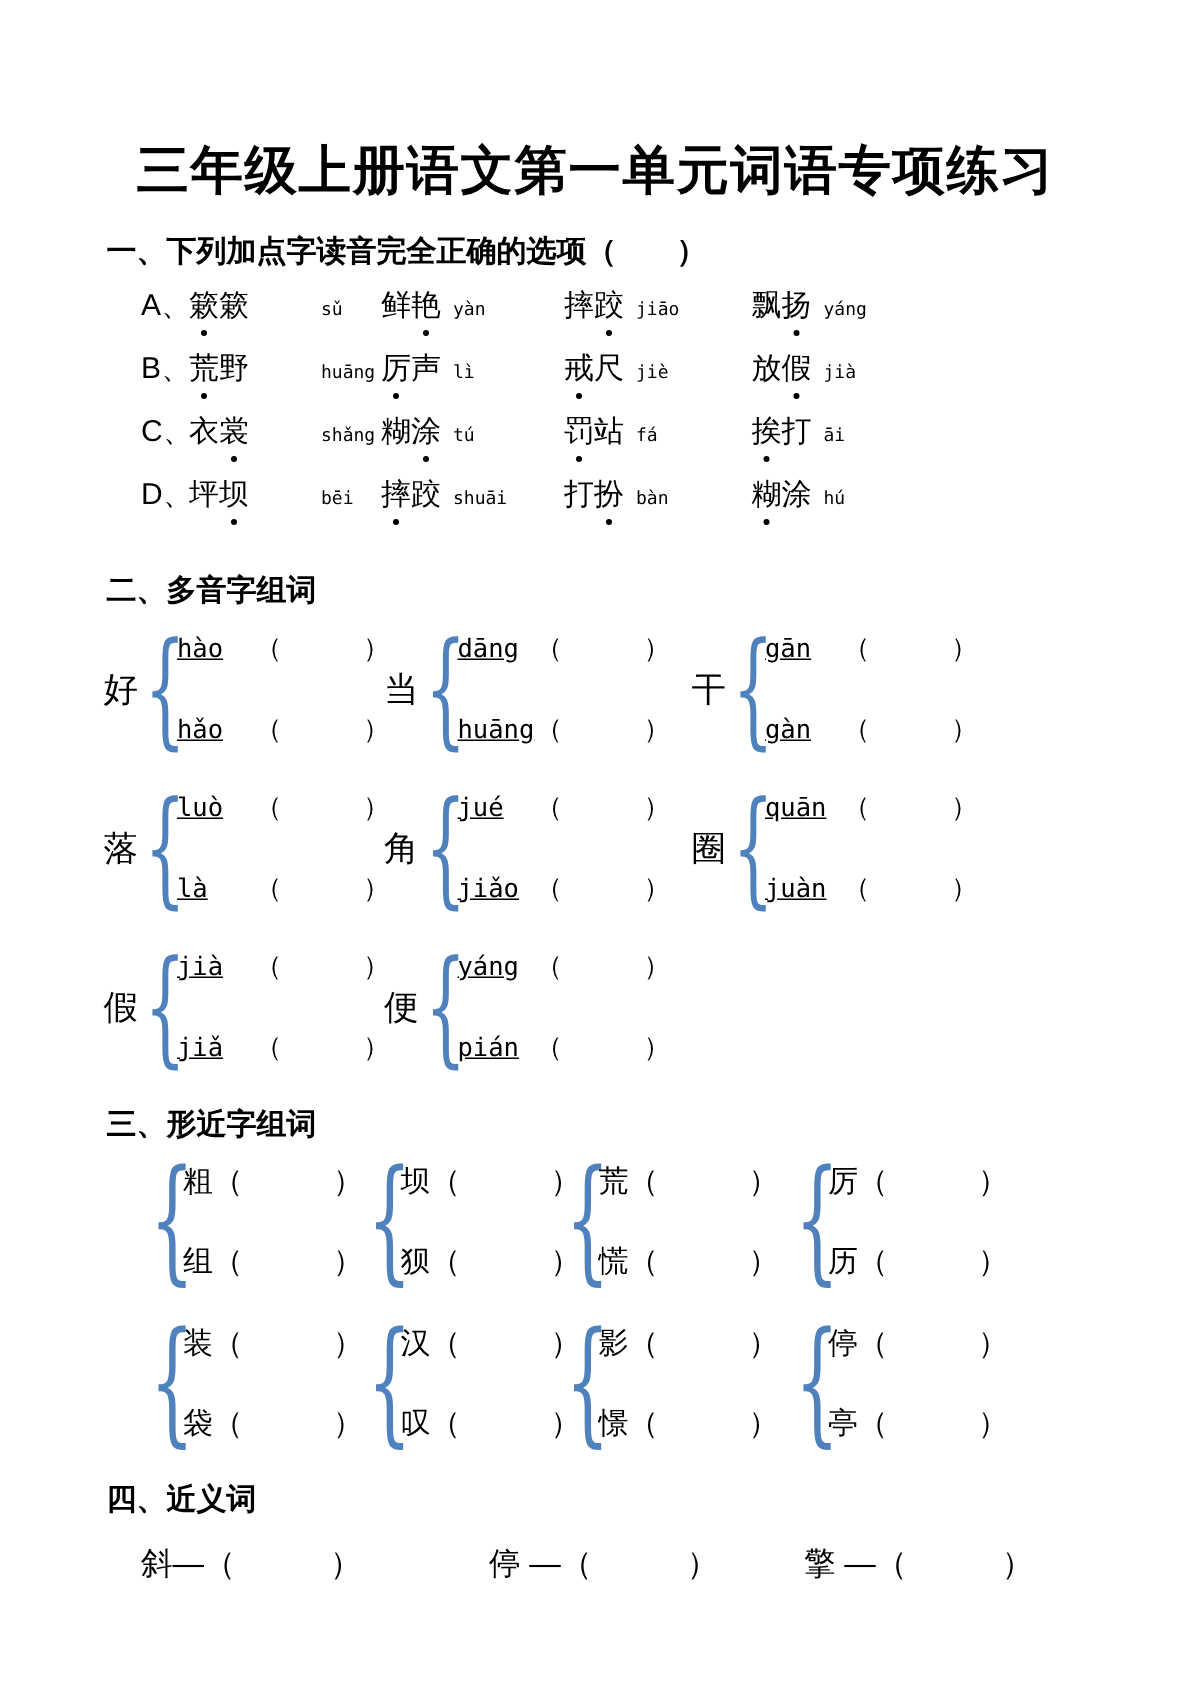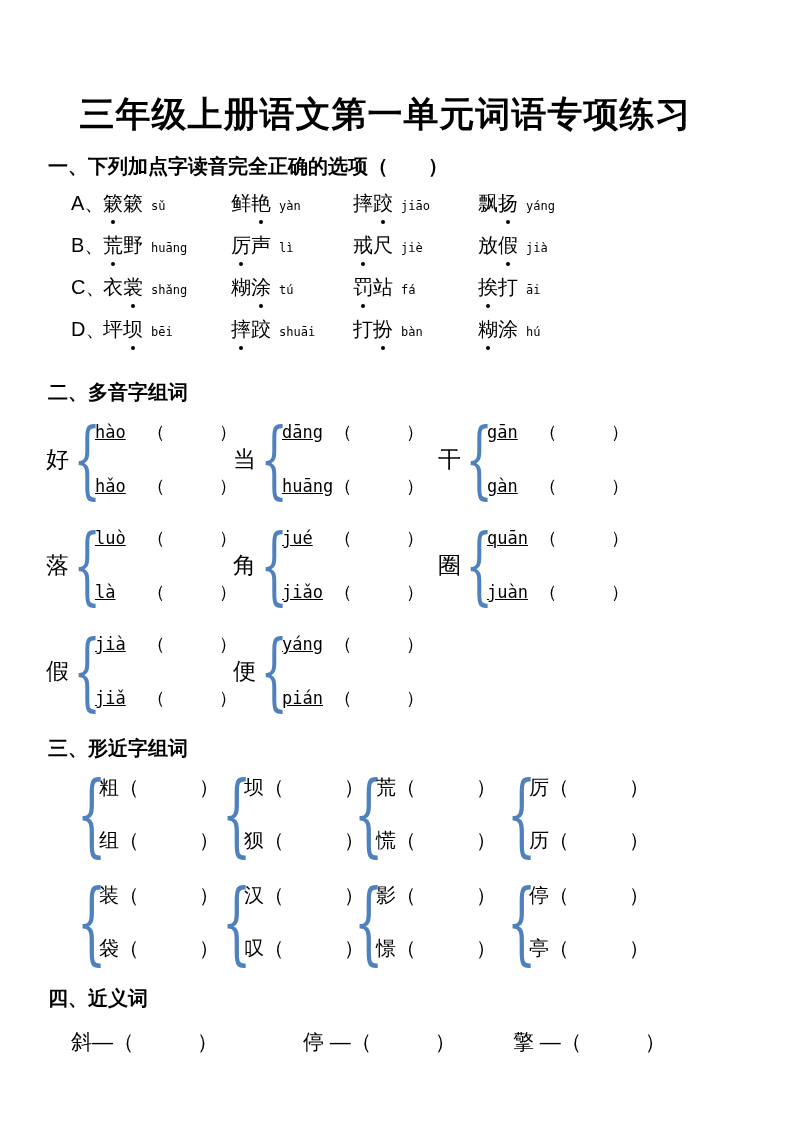--- a/index.html
+++ b/index.html
@@ -1,26 +1,26 @@
 <!DOCTYPE html>
 <html><head>
 <meta charset="utf-8">
 <style>
   html,body{margin:0;padding:0;background:#fff;}
   body{width:793px;height:1122px;font-family:"Liberation Sans",sans-serif;color:#000;overflow:hidden;}
-  .page{box-sizing:border-box;width:793px;height:1122px;padding:88px 40px 0 48px;}
+  .page{box-sizing:border-box;width:793px;height:1122px;padding:88px 40px 0 71px;}
   .title{font-size:35px;font-weight:bold;text-align:center;margin:0 30px 14px 0;letter-spacing:1px;line-height:52px;}
-  .sec-heading{font-size:20px;font-weight:bold;line-height:28px;white-space:pre;margin:0;font-family:Liberation Mono, monospace;}
+  .sec-heading{font-size:20px;font-weight:bold;line-height:28px;white-space:pre;margin:0;}
   
   .s1{margin-top:2px;}
   .opt-row{display:flex;align-items:flex-start;height:42px;font-size:20px;margin-left:23px;}
   .opt-row:first-child{margin-top:8px;}
   .opt-label{width:32px;flex:0 0 auto;}
   .word-group{display:flex;align-items:baseline;flex:0 0 auto;}
-  .opt-row .word-group:nth-child(2){width:128px;}
+  .opt-row .word-group:nth-child(2){width:128px;gap:40px;}
   .opt-row .word-group:nth-child(3){width:122px;}
   .opt-row .word-group:nth-child(4){width:125px;}
   .ch{position:relative;display:inline-block;}
   .ch.dotted::after{content:"";position:absolute;left:50%;bottom:-7px;width:4px;height:4px;margin-left:-2px;border-radius:50%;background:#000;}
   .py1{font-family:"DejaVu Sans Mono",monospace;font-size:12px;margin-left:8px;white-space:nowrap;}
   
   .brace{color:#4f81bd;font-family:"DejaVu Serif",serif;font-weight:400;display:inline-block;transform:scaleX(.52);flex:0 0 auto;}
   
   .s2-rows{margin-top:10px;}
   .dy-row{display:flex;align-items:center;margin:0 0 24px -2px;height:82px;}

